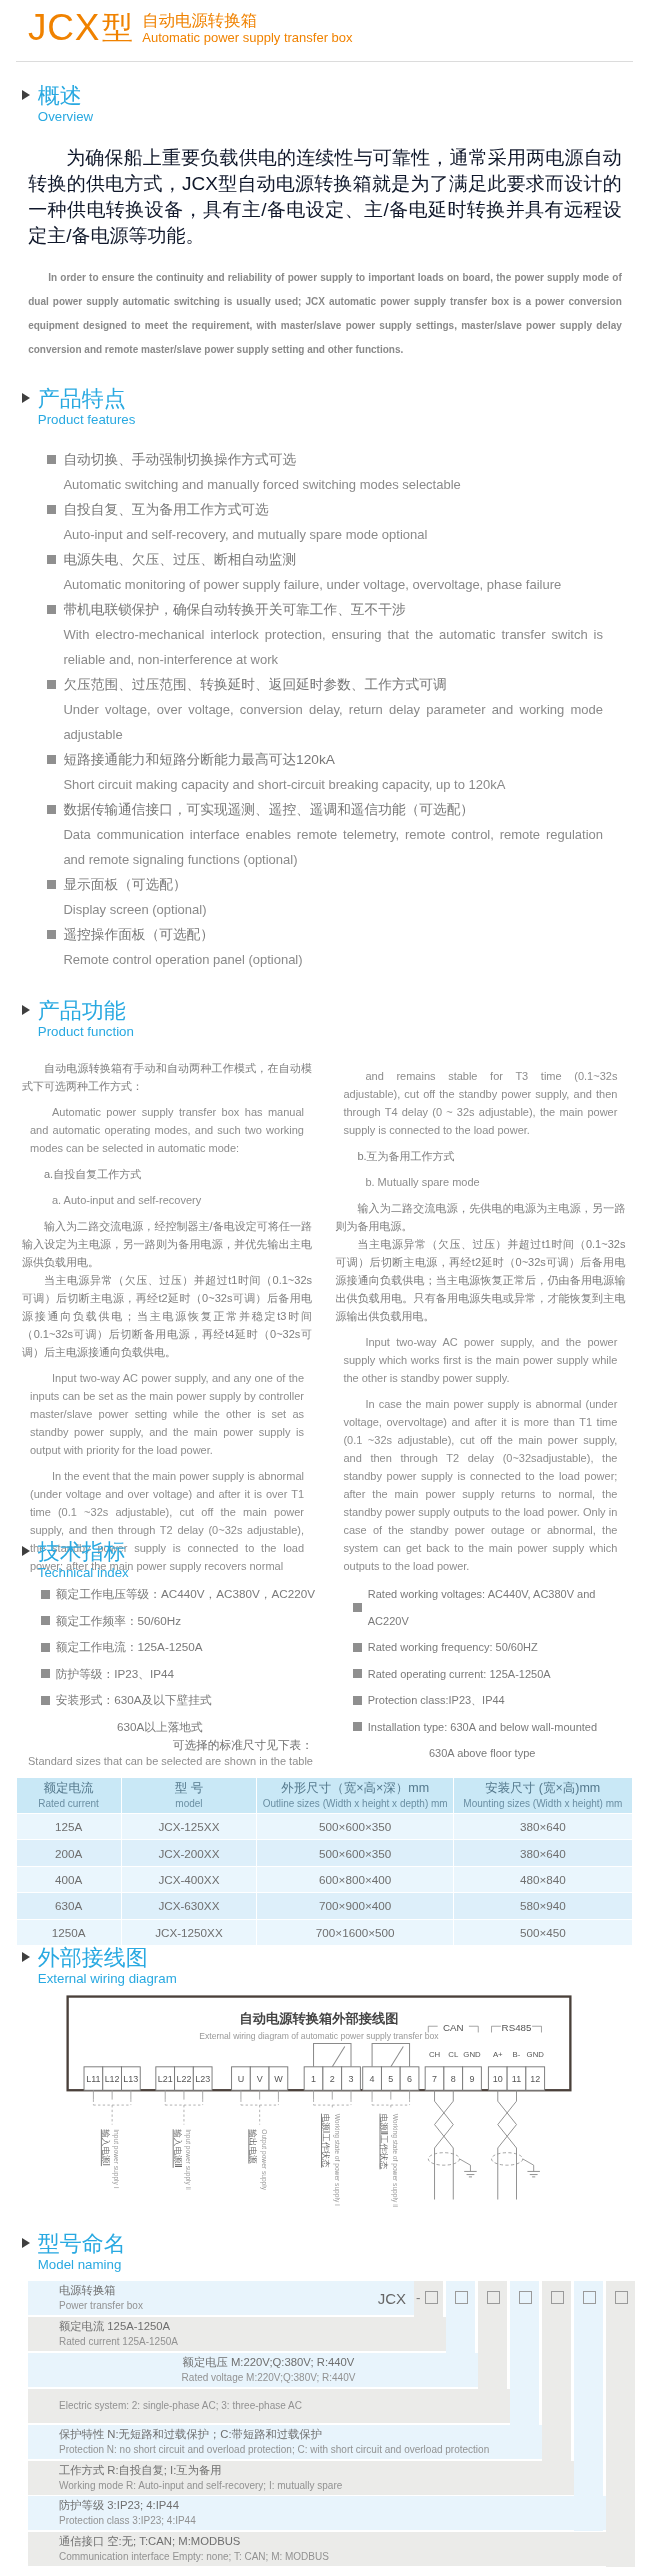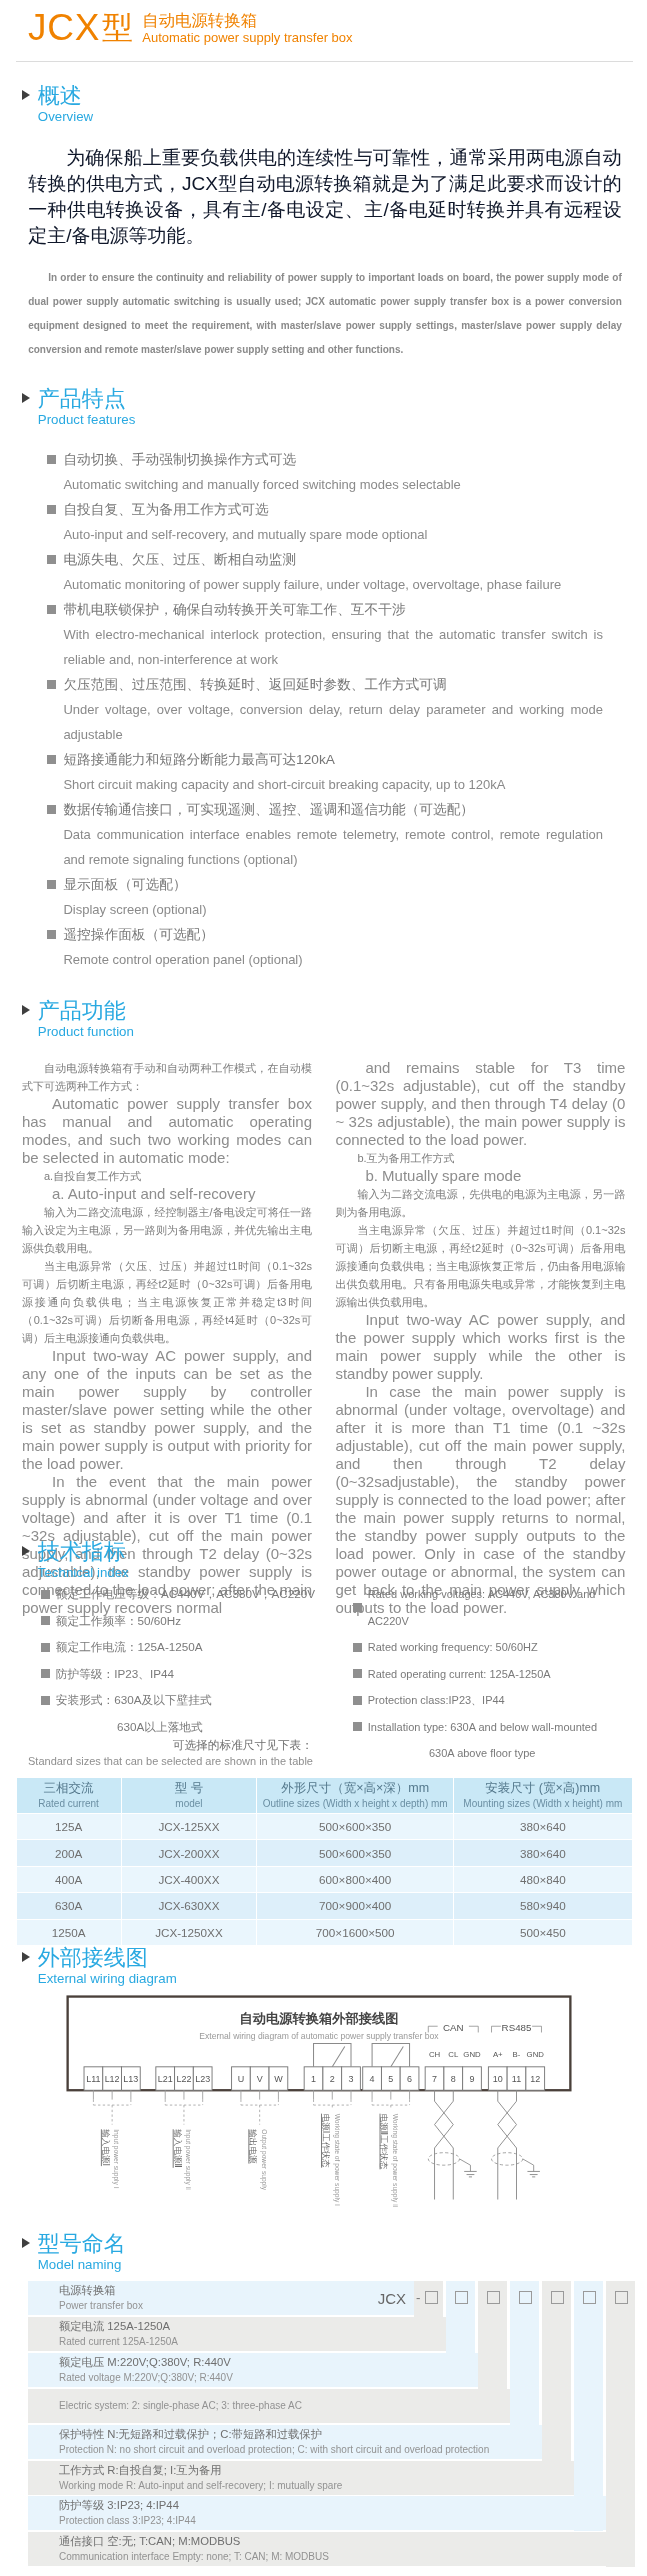--- a/index.html
+++ b/index.html
@@ -27,21 +27,21 @@
          text-indent:2em;text-align:justify;font-weight:bold;}
   
   .feat-list{margin:19px 0 0 25px;width:556px;}
   .feat-cn{font-size:13.7px;line-height:25px;color:#777;display:flex;align-items:center;}
   .sq{display:inline-block;width:9.4px;height:9.4px;background:#8f8f8f;margin-right:7px;flex:0 0 auto;}
   .feat-en{font-size:13px;line-height:25px;color:#8a8a8a;padding-left:16.4px;text-align:justify;}
   
   .fn-cols{display:flex;gap:23.4px;margin-top:19px;}
   .fn-col{width:290px;}
   .fn-cn{margin:0;font-size:11px;line-height:18px;color:#7d7d7d;text-indent:2em;text-align:justify;}
-  .fn-en{margin:0;font-size:15px;line-height:18px;color:#8d8d8d;text-indent:2em;text-align:justify;}
+  .fn-en{margin:8px;font-size:11px;line-height:18px;color:#8d8d8d;text-indent:2em;text-align:justify;}
   
   .tech-cols{display:flex;}
   .tech-left{width:312px;padding-left:19px;}
   .tech-right{width:275px;}
   .tech-item{font-size:11.7px;line-height:26.5px;color:#7a7a7a;display:flex;align-items:center;}
   .tech-right .tech-item{font-size:11px;}
   .tsq{display:inline-block;width:8.6px;height:8.6px;background:#8f8f8f;margin-right:6.2px;flex:0 0 auto;}
   .tech-item.cont{padding-left:76px;}
   
   .sizes-note{position:absolute;left:28px;text-align:right;}
@@ -270,21 +270,21 @@
   <table class="size-table" style="top:1777px">
     <colgroup>
         <col style="width:17%">
         <col style="width:22%">
         <col style="width:32%">
         <col style="width:29%">
       </colgroup>
     <thead>
         <tr id="size-head-row">
           <th>
-            <div class="h-cn">三相交流</div>
+            <div class="h-cn">额定电流</div>
             <div class="h-en">Rated current</div>
           </th>
           <th>
             <div class="h-cn">型 号</div>
             <div class="h-en">model</div>
           </th>
           <th>
             <div class="h-cn">外形尺寸（宽×高×深）mm</div>
             <div class="h-en">Outline sizes (Width x height x depth) mm</div>
           </th>
@@ -470,21 +470,21 @@
       <div class="n-col" style="left: 546px; width: 29px; height: 250px; background: rgb(232, 244, 252);"></div>
       <div class="n-col" style="left: 578px; width: 29px; height: 286px; background: rgb(235, 235, 233);"></div>
       <div class="n-row" style="top: 0px; width: 386px; background: rgb(232, 244, 252);">
         <div class="n-cn">电源转换箱</div>
         <div class="n-en">Power transfer box</div>
       </div>
       <div class="n-row" style="top: 36px; width: 418px; background: rgb(235, 235, 233);">
         <div class="n-cn">额定电流  125A-1250A</div>
         <div class="n-en">Rated current  125A-1250A</div>
       </div>
-      <div class="n-row" style="top: 72px; width: 450px; background: rgb(232, 244, 252);">
+      <div class="n-row" style="top: 72px; width: 450px; background: rgb(232, 244, 252); text-align: center;">
         <div class="n-cn">额定电压  M:220V;Q:380V; R:440V</div>
         <div class="n-en">Rated voltage  M:220V;Q:380V; R:440V</div>
       </div>
       <div class="n-row" style="top: 108px; width: 482px; background: rgb(235, 235, 233);">
         <div class="n-en">Electric system:  2: single-phase AC; 3: three-phase AC</div>
       </div>
       <div class="n-row" style="top: 144px; width: 514px; background: rgb(232, 244, 252);">
         <div class="n-cn">保护特性  N:无短路和过载保护；C:带短路和过载保护</div>
         <div class="n-en">Protection  N: no short circuit and overload protection; C: with short circuit and overload protection</div>
       </div>

